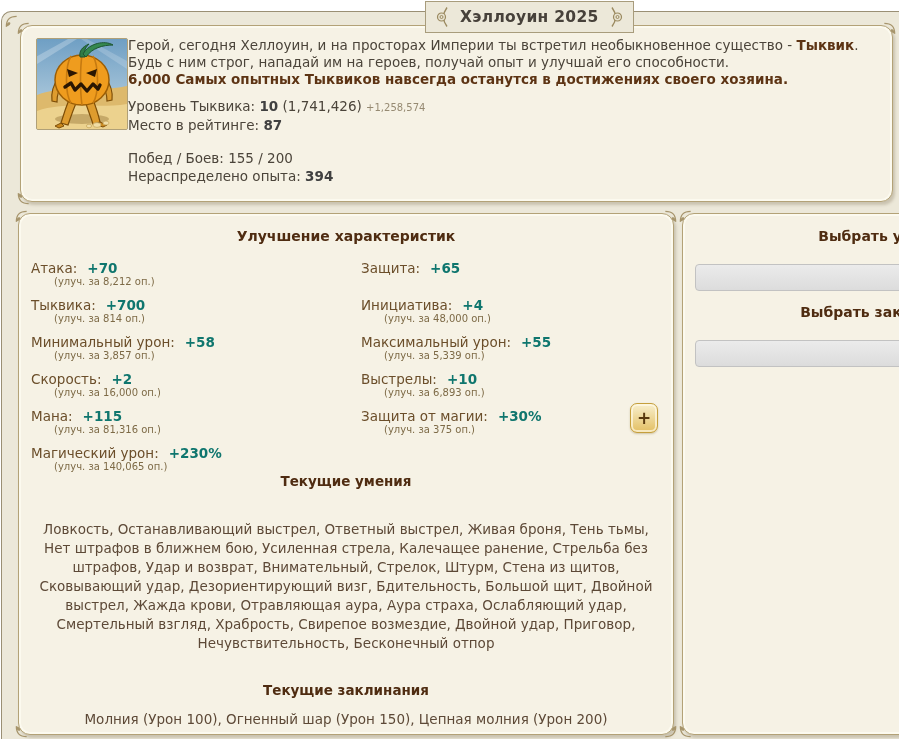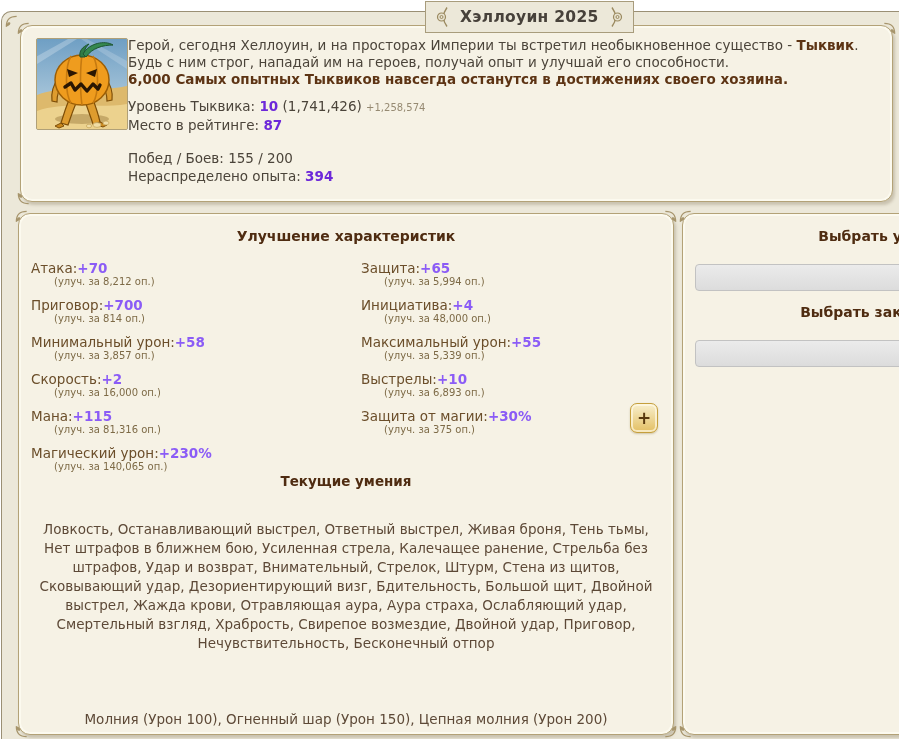--- a/index.html
+++ b/index.html
@@ -42,35 +42,35 @@
   
   .top-panel{left:20px;top:25px;width:871px;height:175px;}
   .creature{
     position:absolute;left:15px;top:12px;width:90px;height:90px;
     border:1px solid #b0a077;border-radius:2px;overflow:hidden;background:#9dbdd2;
   }
   .intro-text{position:absolute;left:107px;top:11px;width:760px;}
   .intro-text .line{white-space:nowrap;font-size:13.5px;line-height:17px;}
   .accent{color:#5d3414;font-weight:bold;}
   .info-group{position:absolute;left:107px;font-size:13.5px;line-height:17.5px;}
-  .info-group .val{color:#6d28d9;font-weight:bold;}
+  .info-group .val{color:#404040;font-weight:bold;}
   .exp-extra{font-size:10px;color:#968a72;text-align:right;}
   
   .left-panel{left:18px;top:213px;width:654px;height:520px;}
   .panel-title{
     position:absolute;left:0;right:0;text-align:center;
     font-size:14px;font-weight:bold;color:#4f2c11;
   }
   .stats-grid{
     position:absolute;left:12px;top:46px;right:12px;
     display:grid;grid-template-columns:330px 1fr;row-gap:8px;
   }
   .stat{height:29px;}
   .stat-line{font-size:13.5px;color:#6b4e2a;white-space:nowrap;line-height:16px;}
-  .stat-value{color:#8b5cf6;font-weight:bold;margin-left:0;}
+  .stat-value{color:#0f766e;font-weight:bold;margin-left:10px;}
   .stat-cost{font-size:10px;color:#7d6a46;line-height:12px;margin-left:23px;}
   .plus-btn{
     position:absolute;left:611px;top:189px;width:28px;height:30px;
     background:linear-gradient(#f8efcd,#e3bf63);
     border:1px solid #c59f3c;border-radius:7px;
     box-shadow:inset 0 0 0 2px rgba(255,250,230,.7), 0 1px 2px rgba(120,90,20,.3);
     color:#5a3a10;font-size:17px;font-weight:bold;line-height:26px;text-align:center;
     cursor:pointer;padding:0;font-family:inherit;
   }
   .section-title{
@@ -222,24 +222,23 @@
 
   <div class="panel-title lp-main-title">Улучшение характеристик</div>
 
   <div class="stats-grid">
     <div class="stat">
       <div class="stat-line"><span>Атака:</span><b class="stat-value">+70</b></div>
       <div class="stat-cost">(улуч. за 8,212 оп.)</div>
     </div>
     <div class="stat">
       <div class="stat-line"><span>Защита:</span><b class="stat-value">+65</b></div>
-      <div class="stat-cost">(улуч. за 5,994 оп.)</div>
-    </div>
-    <div class="stat">
-      <div class="stat-line"><span>Приговор:</span><b class="stat-value">+700</b></div>
+    </div>
+    <div class="stat">
+      <div class="stat-line"><span>Тыквика:</span><b class="stat-value">+700</b></div>
       <div class="stat-cost">(улуч. за 814 оп.)</div>
     </div>
     <div class="stat">
       <div class="stat-line"><span>Инициатива:</span><b class="stat-value">+4</b></div>
       <div class="stat-cost">(улуч. за 48,000 оп.)</div>
     </div>
     <div class="stat">
       <div class="stat-line"><span>Минимальный урон:</span><b class="stat-value">+58</b></div>
       <div class="stat-cost">(улуч. за 3,857 оп.)</div>
     </div>
@@ -267,20 +266,21 @@
       <div class="stat-line"><span>Магический урон:</span><b class="stat-value">+230%</b></div>
       <div class="stat-cost">(улуч. за 140,065 оп.)</div>
     </div>
   </div>
 
   <button class="plus-btn">+</button>
 
   <div class="section-title lp-skills-title">Текущие умения</div>
   <div class="flow-text lp-skills">Ловкость, Останавливающий выстрел, Ответный выстрел, Живая броня, Тень тьмы, Нет штрафов в ближнем бою, Усиленная стрела, Калечащее ранение, Стрельба без штрафов, Удар и возврат, Внимательный, Стрелок, Штурм, Стена из щитов, Сковывающий удар, Дезориентирующий визг, Бдительность, Большой щит, Двойной выстрел, Жажда крови, Отравляющая аура, Аура страха, Ослабляющий удар, Смертельный взгляд, Храбрость, Свирепое возмездие, Двойной удар, Приговор, Нечувствительность, Бесконечный отпор</div>
 
+  <div class="section-title lp-spells-title">Текущие заклинания</div>
   <div class="flow-text lp-spells">Молния (Урон 100), Огненный шар (Урон 150), Цепная молния (Урон 200)</div>
 </div>
 
 <div class="panel right-panel">
   <svg class="fl fl-tl" viewBox="0 0 16 16">
       <path d="M13.5,2.5 C6,2.5 2.5,6 2.5,13.5" stroke="#a7956c" fill="none" stroke-width="1.4"></path>
       <path d="M2.5,13.5 C2.5,9.5 4.5,8 6.5,9 C7.5,10.5 6,12.5 2.5,13.5 Z" fill="#a7956c"></path>
     </svg>
   <svg class="fl fl-bl" viewBox="0 0 16 16">
       <path d="M13.5,2.5 C6,2.5 2.5,6 2.5,13.5" stroke="#a7956c" fill="none" stroke-width="1.4"></path>

